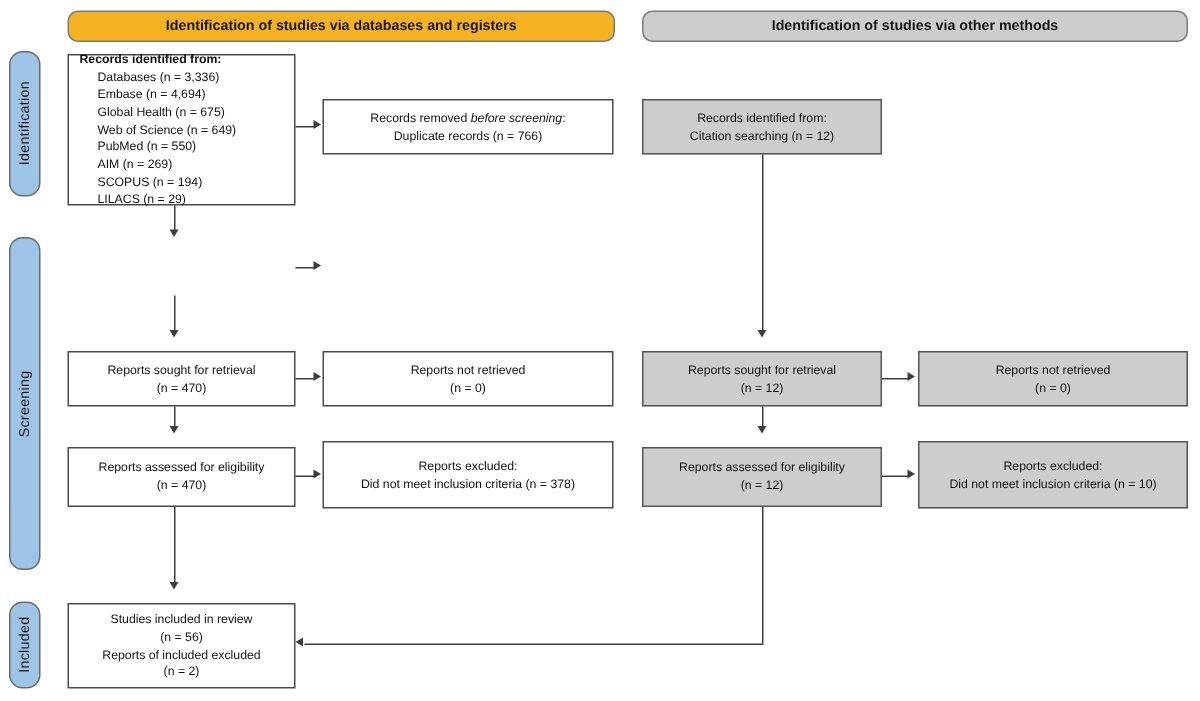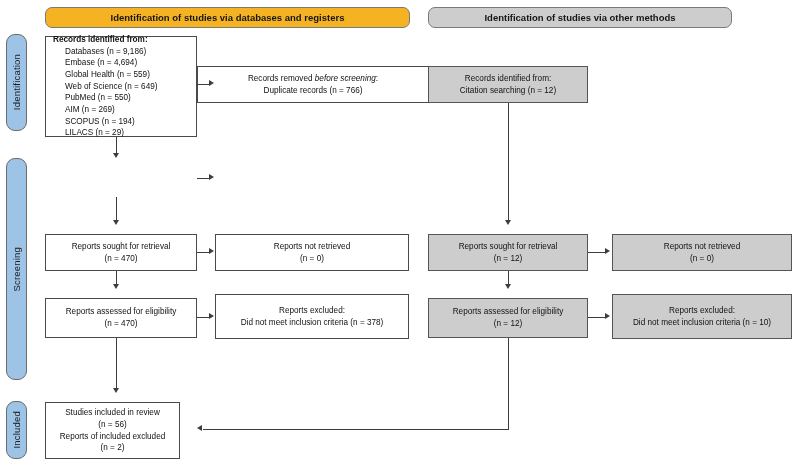--- a/index.html
+++ b/index.html
@@ -112,37 +112,37 @@
   <div class="abs stage" style="left:6px; top:158px; width:21px; height:222px;">
     <span class="stage-label">Screening</span>
   </div>
   <div class="abs stage" style="left:6px; top:401px; width:21px; height:58px;">
     <span class="stage-label">Included</span>
   </div>
 
   <div class="abs banner orange" style="left:45px; top:7px; width:365px; height:21px;">
     <span>Identification of studies via databases and registers</span>
   </div>
-  <div class="abs banner grey" style="left:428px; top:7px; width:304px; height:21px;">
+  <div class="abs banner grey" style="left:428px; top:7px; width:364px; height:21px;">
     <span>Identification of studies via other methods</span>
   </div>
 
   <div class="abs node left-align" style="left:45px; top:36px; width:152px; height:101px;">
     <span class="ttl">Records identified from:</span>
-    <span class="indent">Databases (n = 9,186)</span>
+    <span class="indent">Databases (n = 3,336)</span>
     <span class="indent">Embase (n = 4,694)</span>
-    <span class="indent">Global Health (n = 559)</span>
+    <span class="indent">Global Health (n = 675)</span>
     <span class="indent">Web of Science (n = 649)</span>
     <span class="indent">PubMed (n = 550)</span>
     <span class="indent">AIM (n = 269)</span>
     <span class="indent">SCOPUS (n = 194)</span>
     <span class="indent">LILACS (n = 29)</span>
   </div>
 
-  <div class="abs node" style="left:197px; top:66px; width:232px; height:37px;">
+  <div class="abs node" style="left:215px; top:66px; width:194px; height:37px;">
     <span><span>Records removed </span><i>before screening</i><span>:</span></span>
     <span>Duplicate records (n = 766)</span>
   </div>
 
   <div class="ln h" style="left:197px; top:84px; width:13px;"></div>
   <div class="arw right" style="left:209px; top:80.4px;"></div>
 
 
   <div class="ln v" style="left:116px; top:137px; height:17px;"></div>
   <div class="arw down" style="left:112.9px; top:153px;"></div>
@@ -205,21 +205,21 @@
   <div class="ln v" style="left:508px; top:271px; height:14px;"></div>
   <div class="arw down" style="left:504.9px; top:284px;"></div>
 
   <div class="abs node grey" style="left:612px; top:294px; width:180px; height:45px;">
     <span>Reports excluded:</span>
     <span>Did not meet inclusion criteria (n = 10)</span>
   </div>
   <div class="ln h" style="left:588px; top:317px; width:18px;"></div>
   <div class="arw right" style="left:605px; top:313.4px;"></div>
 
-  <div class="abs node" style="left:45px; top:402px; width:135px; height:57px;">
+  <div class="abs node" style="left:45px; top:402px; width:152px; height:57px;">
     <span>Studies included in review</span>
     <span>(n = 56)</span>
     <span>Reports of included excluded</span>
     <span>(n = 2)</span>
   </div>
 
   <div class="ln v" style="left:116px; top:338px; height:51px;"></div>
   <div class="arw down" style="left:112.9px; top:388px;"></div>
 
   <div class="ln v" style="left:508px; top:338px; height:91px;"></div>

